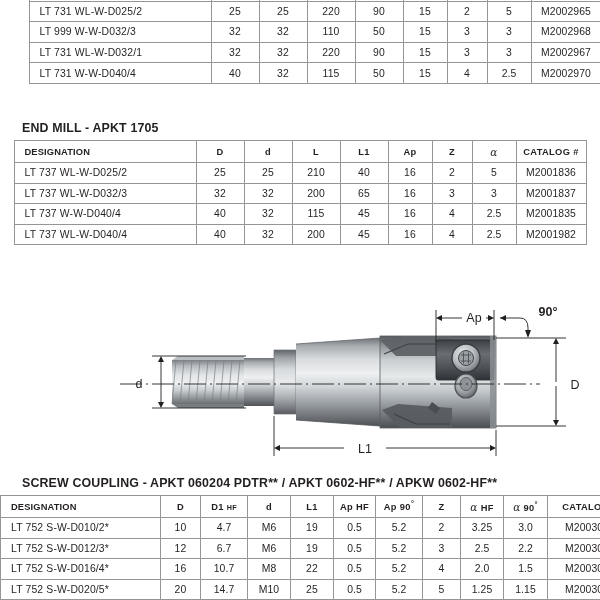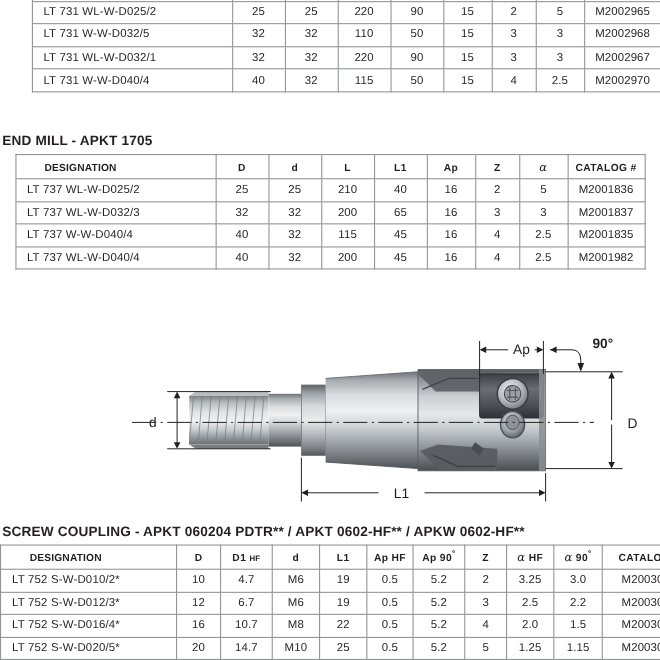--- a/index.html
+++ b/index.html
@@ -36,32 +36,32 @@
     font-size:9.3px;
     font-weight:700;
     letter-spacing:.35px;
     height:21px;
   }
   .tbl .desig{
     text-align:left;
     padding-left:10px;
     letter-spacing:.15px;
   }
-  .tbl th.desig{padding-left:26px;}
+  .tbl th.desig{padding-left:10px;}
   .sup{font-size:7.2px;font-weight:700;letter-spacing:.2px;}
   .deg{font-size:7.4px;vertical-align:super;line-height:0;}
   .alpha{font-family:"DejaVu Serif",serif;font-style:italic;font-size:10.5px;font-weight:400;}
 
   
   .sect-title{
     font-size:12.4px;
     font-weight:700;
     letter-spacing:.15px;
     color:#231f20;
-    margin:0 0 5px 2px;
+    margin:0 0 5px 22px;
   }
 
   
   .clip-top{
     position:absolute;left:15px;top:0;width:600px;height:112px;overflow:hidden;
   }
   .clip-inner{position:absolute;left:0;top:-20px;width:600px;}
 
   
   .block-endmill{position:absolute;left:0;top:121px;width:600px;}
@@ -107,21 +107,21 @@
               <td>25</td>
               <td>25</td>
               <td>220</td>
               <td>90</td>
               <td>15</td>
               <td>2</td>
               <td>5</td>
               <td>M2002965</td>
             </tr>
             <tr>
-              <td class="desig">LT 731 W-W-D032/5</td>
+              <td class="desig">LT 999 W-W-D032/3</td>
               <td>32</td>
               <td>32</td>
               <td>110</td>
               <td>50</td>
               <td>15</td>
               <td>3</td>
               <td>3</td>
               <td>M2002968</td>
             </tr>
             <tr>

